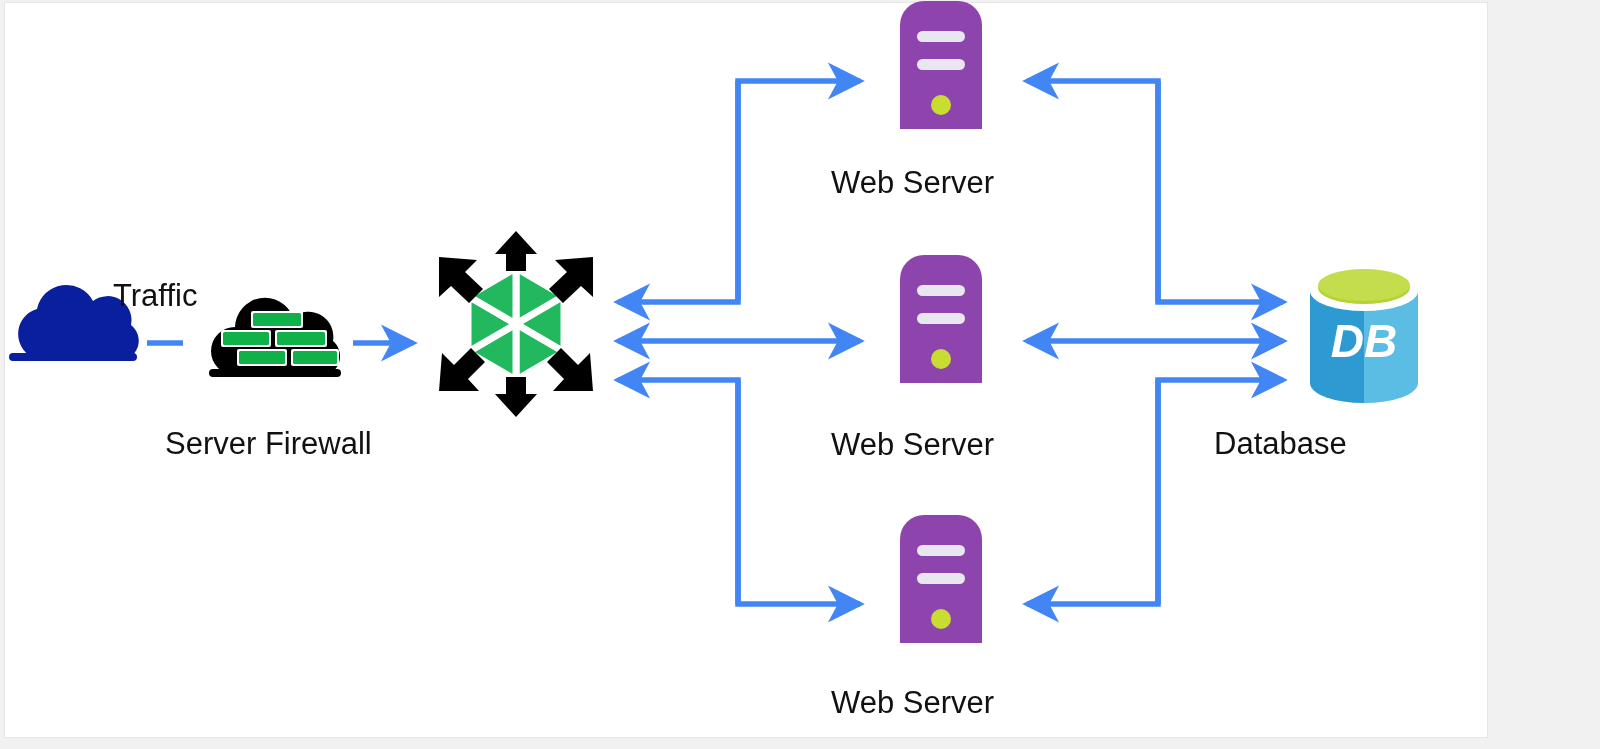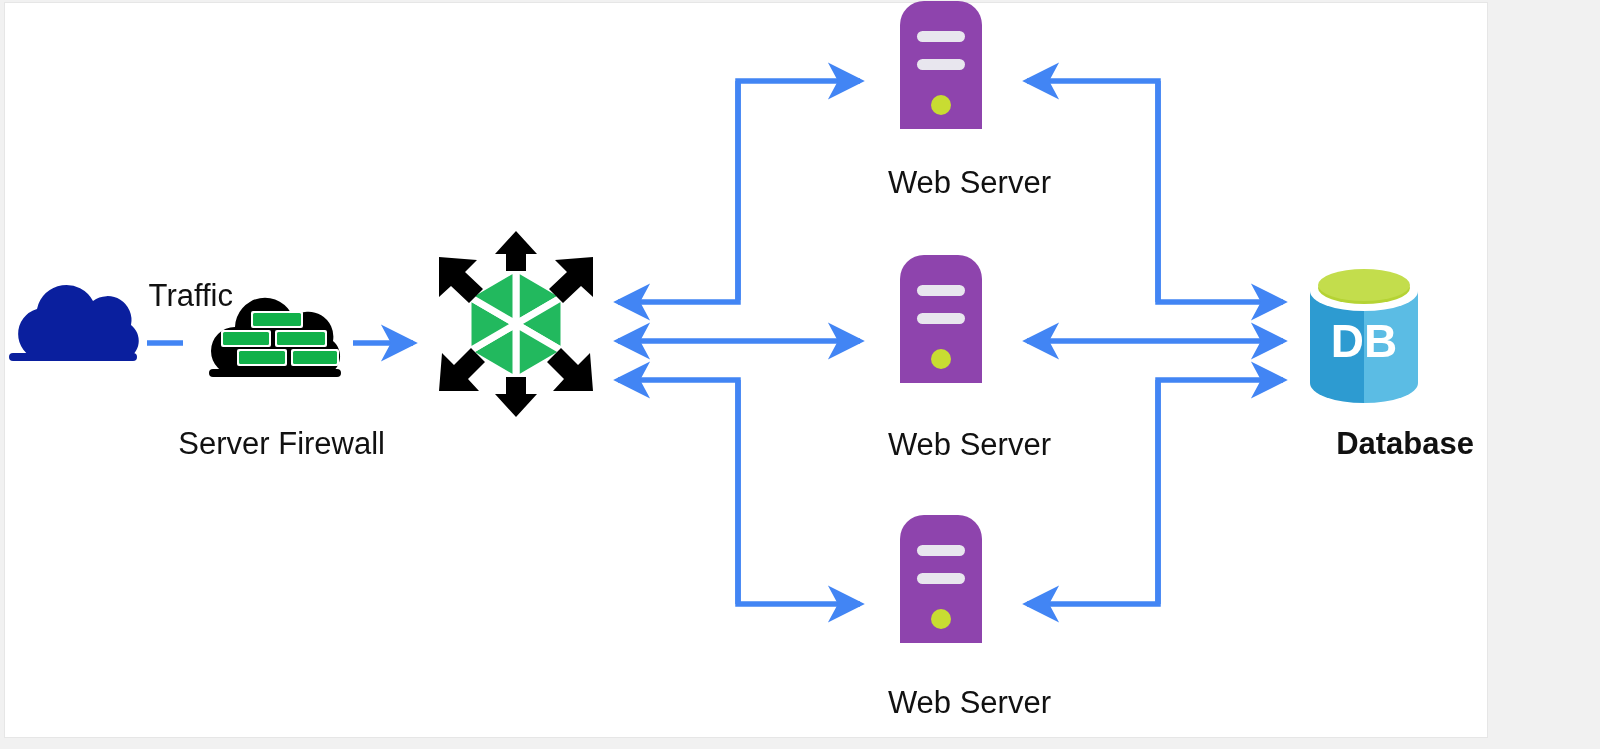--- a/index.html
+++ b/index.html
@@ -20,24 +20,25 @@
     left: 4px;
     top: 2px;
     width: 1484px;
     height: 736px;
     background: #ffffff;
     border: 1px solid #e6e6e6;
     box-sizing: border-box;
   }
   .node {
     position: absolute;
+    font-style: italic;
   }
   .label {
     position: absolute;
-    text-align: right;
+    text-align: left;
     color: #111111;
     font-size: 31px;
     font-family: "Liberation Sans", sans-serif;
     white-space: nowrap;
     line-height: 1;
   }
   svg { display: block; overflow: visible; }
   #wires {
     position: absolute;
     left: 0; top: 0;
@@ -88,21 +89,21 @@
     </svg>
 
     <div class="node" style="left:2px; top:282px; width:140px; height:80px;">
       <svg width="140" height="80" viewBox="0 0 140 80">
         <path fill="#0a1f9e" d="M30,74 A26,26 0 0 1 30,24 A30,30 0 0 1 86,16
                  A24,24 0 0 1 124,40 A20,20 0 0 1 120,74 Z"></path>
         <rect x="2" y="68" width="128" height="8" rx="4" fill="#0a1f9e"></rect>
       </svg>
     </div>
 
-    <div class="label" style="left:108px; top:277px; width:120px; text-align:right;">Traffic</div>
+    <div class="label" style="left:108px; top:277px; width:120px; text-align:left;">Traffic</div>
 
     <div class="node" style="left:196px; top:282px; width:148px; height:96px;">
       <svg width="148" height="96" viewBox="0 0 148 96">
 
         <path fill="#000000" d="M34,90 A24,24 0 0 1 34,42 A30,30 0 0 1 92,32
                  A25,25 0 0 1 132,56 A20,20 0 0 1 126,90 Z"></path>
         <rect x="8" y="84" width="132" height="8" rx="4" fill="#000000"></rect>
 
         <g>
           <rect x="50" y="26" width="52" height="17" rx="2" fill="#ffffff"></rect>
@@ -189,16 +190,16 @@
         <path fill="#2d9bd1" d="M2,20 L2,112 A54,20 0 0 0 56,132 L56,20 Z"></path>
         <path fill="#5bbce4" d="M110,20 L110,112 A54,20 0 0 1 56,132 L56,20 Z"></path>
 
         <ellipse cx="56" cy="20" rx="54" ry="20" fill="#ffffff"></ellipse>
 
         <ellipse cx="56" cy="17" rx="46" ry="16" fill="#b5d334"></ellipse>
         <ellipse cx="56" cy="14" rx="46" ry="16" fill="#c3dd4c"></ellipse>
         <text x="56" y="86" text-anchor="middle" font-family="Liberation Sans, sans-serif" font-size="46" font-weight="bold" fill="#ffffff">DB</text>
       </svg>
     </div>
-    <div class="label" style="left:1249px; top:425px; width:220px;font-weight:bold;">Database</div>
+    <div class="label" style="left:1209px; top:425px; width:220px;">Database</div>
 
   </div>
 </div>
 
 </body></html>

